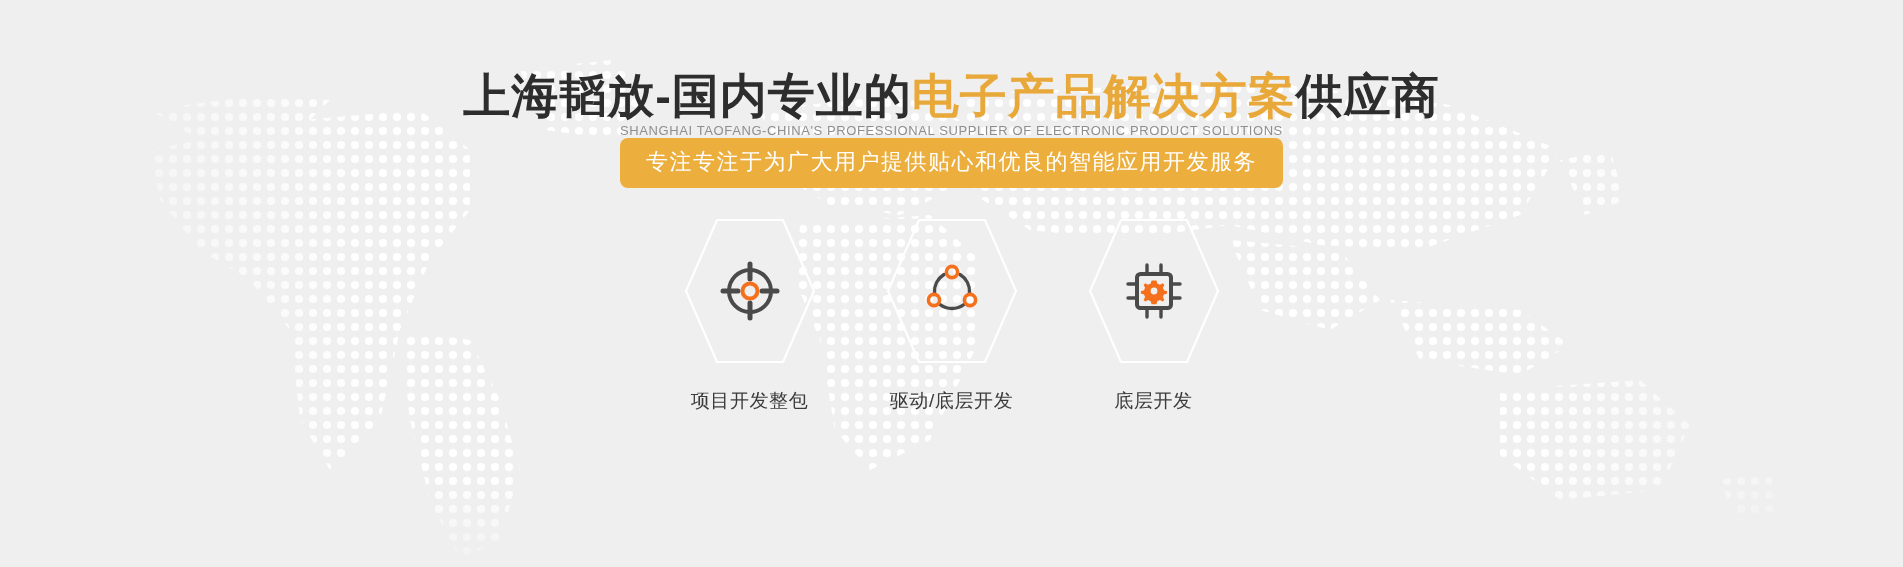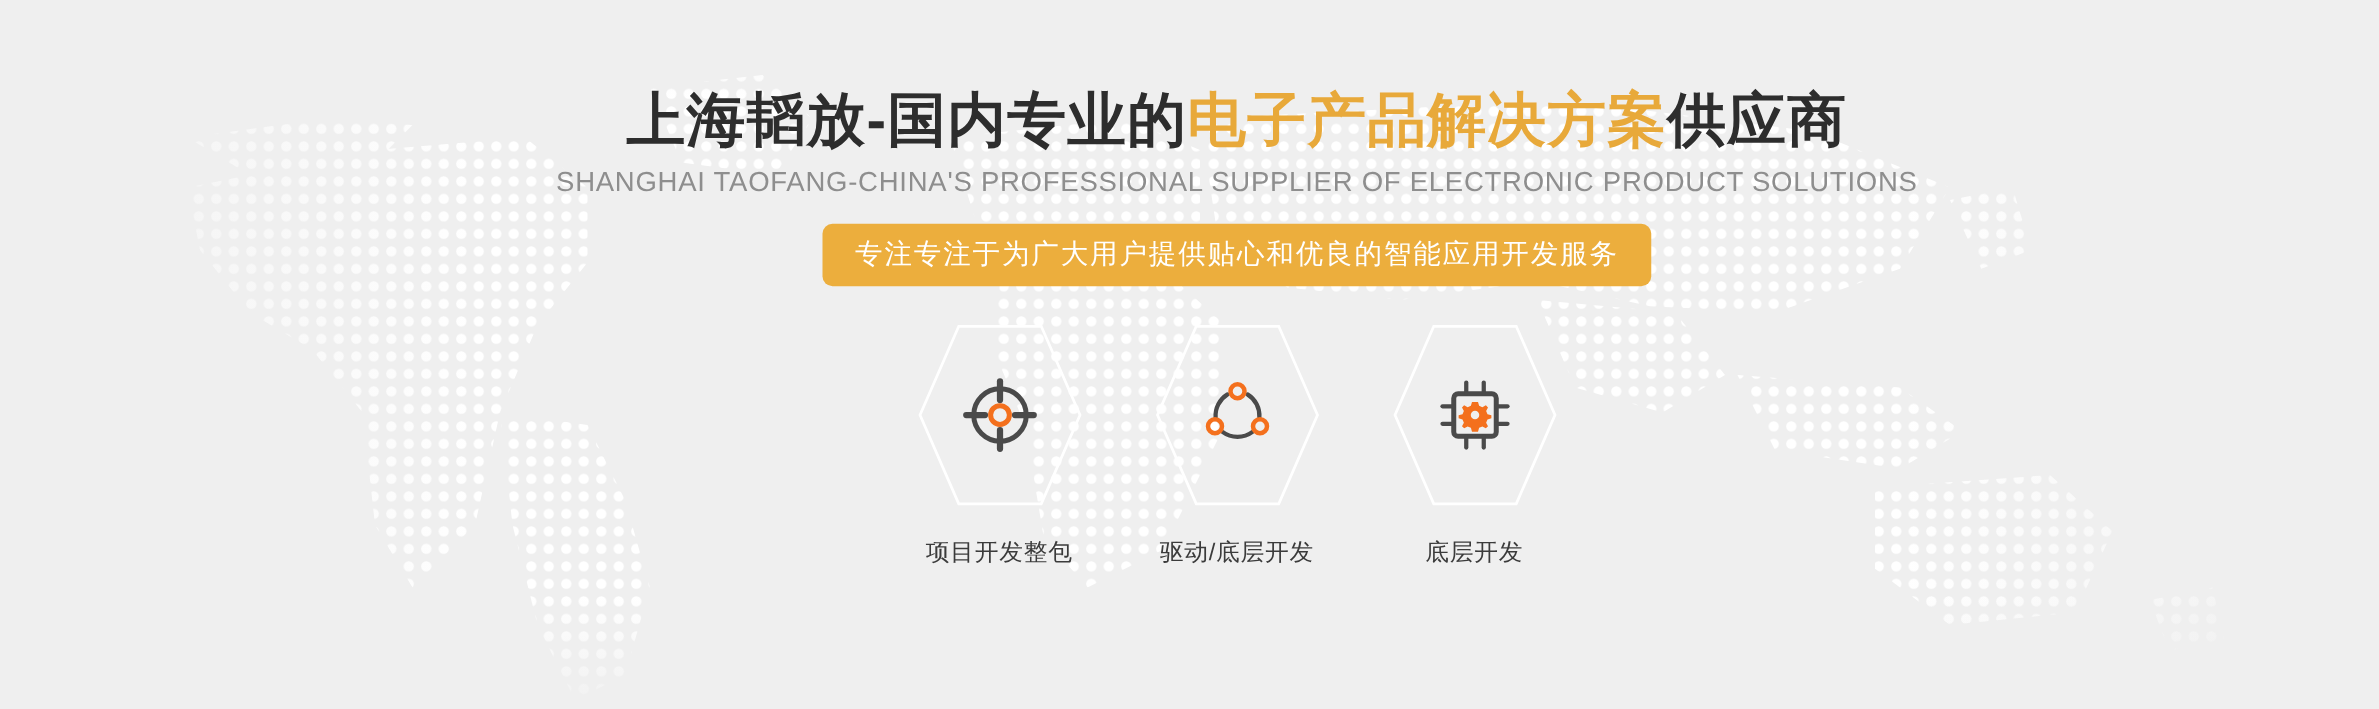--- a/index.html
+++ b/index.html
@@ -15,21 +15,20 @@
     background: #efefef;
   }
 
   
   .banner {
     position: relative;
     width: 1903px;
     height: 567px;
     background: #efefef;
     overflow: hidden;
-    padding-left: 38px;
   }
 
   
   .map-layer {
     position: absolute;
     inset: 0;
     pointer-events: none;
   }
   .map-layer svg { display: block; width: 100%; height: 100%; }
 
@@ -60,47 +59,46 @@
     font-size: 47px;
     font-weight: 700;
     line-height: 1.18;
     color: #2d2d2d;
     letter-spacing: 1px;
     white-space: nowrap;
   }
   .headline .accent { color: #e8a93a; }
 
   .subhead {
-    margin-top: 10px;
-    font-size: 22px;
+    font-size: 13px;
     font-weight: 400;
     letter-spacing: 0.6px;
     color: #8e8e8e;
     white-space: nowrap;
   }
 
-  .tagline-wrap { margin-top: 20px; text-align: center; }
+  .tagline-wrap { margin-top: 0; text-align: center; }
   .tagline {
     display: inline-block;
     background: #ecae3d;
     color: #ffffff;
     font-size: 22px;
     letter-spacing: 1.5px;
     padding: 9px 26px 11px;
     border-radius: 8px;
     white-space: nowrap;
   }
 
   
   .services {
     margin-top: 28px;
     display: flex;
     justify-content: center;
     align-items: flex-start;
-    gap: 0px;
+    gap: 12px;
   }
   .service {
     width: 190px;
     display: flex;
     flex-direction: column;
     align-items: center;
   }
 
   .hex {
     width: 132px;

